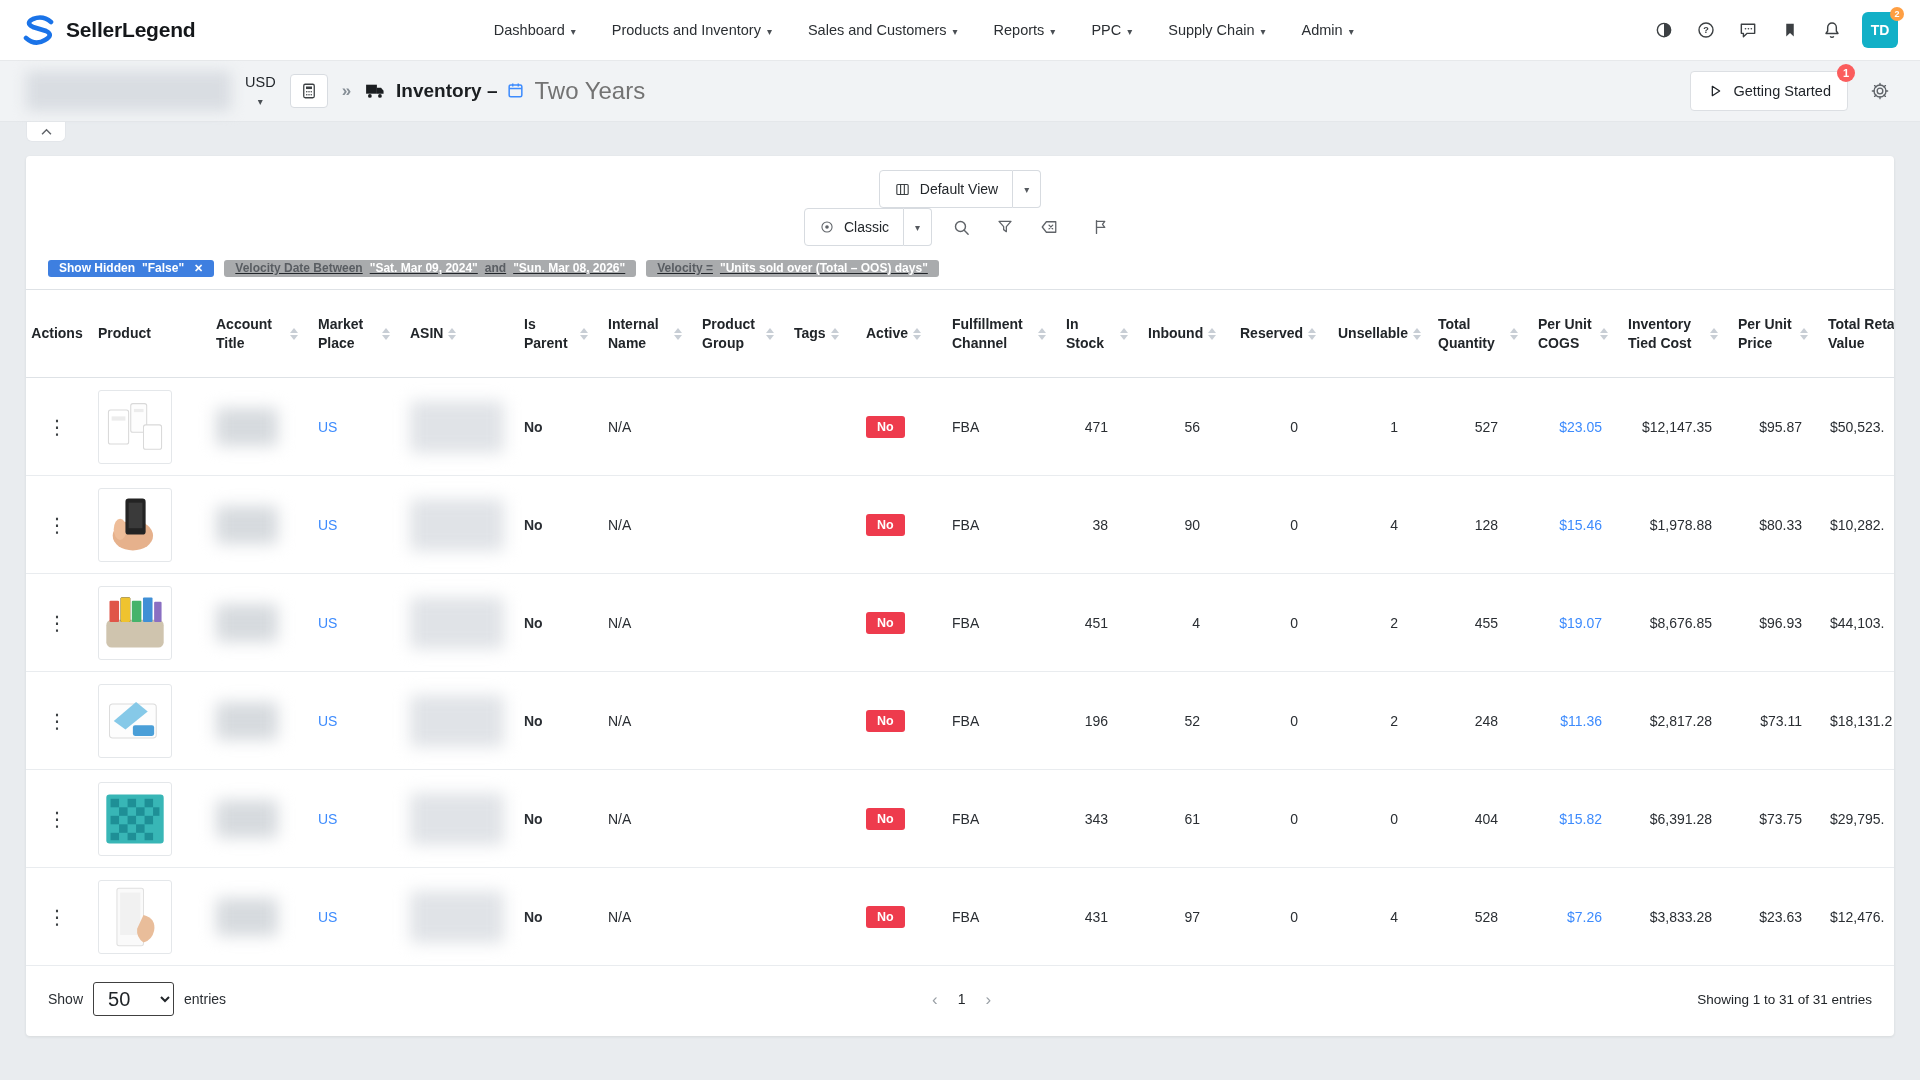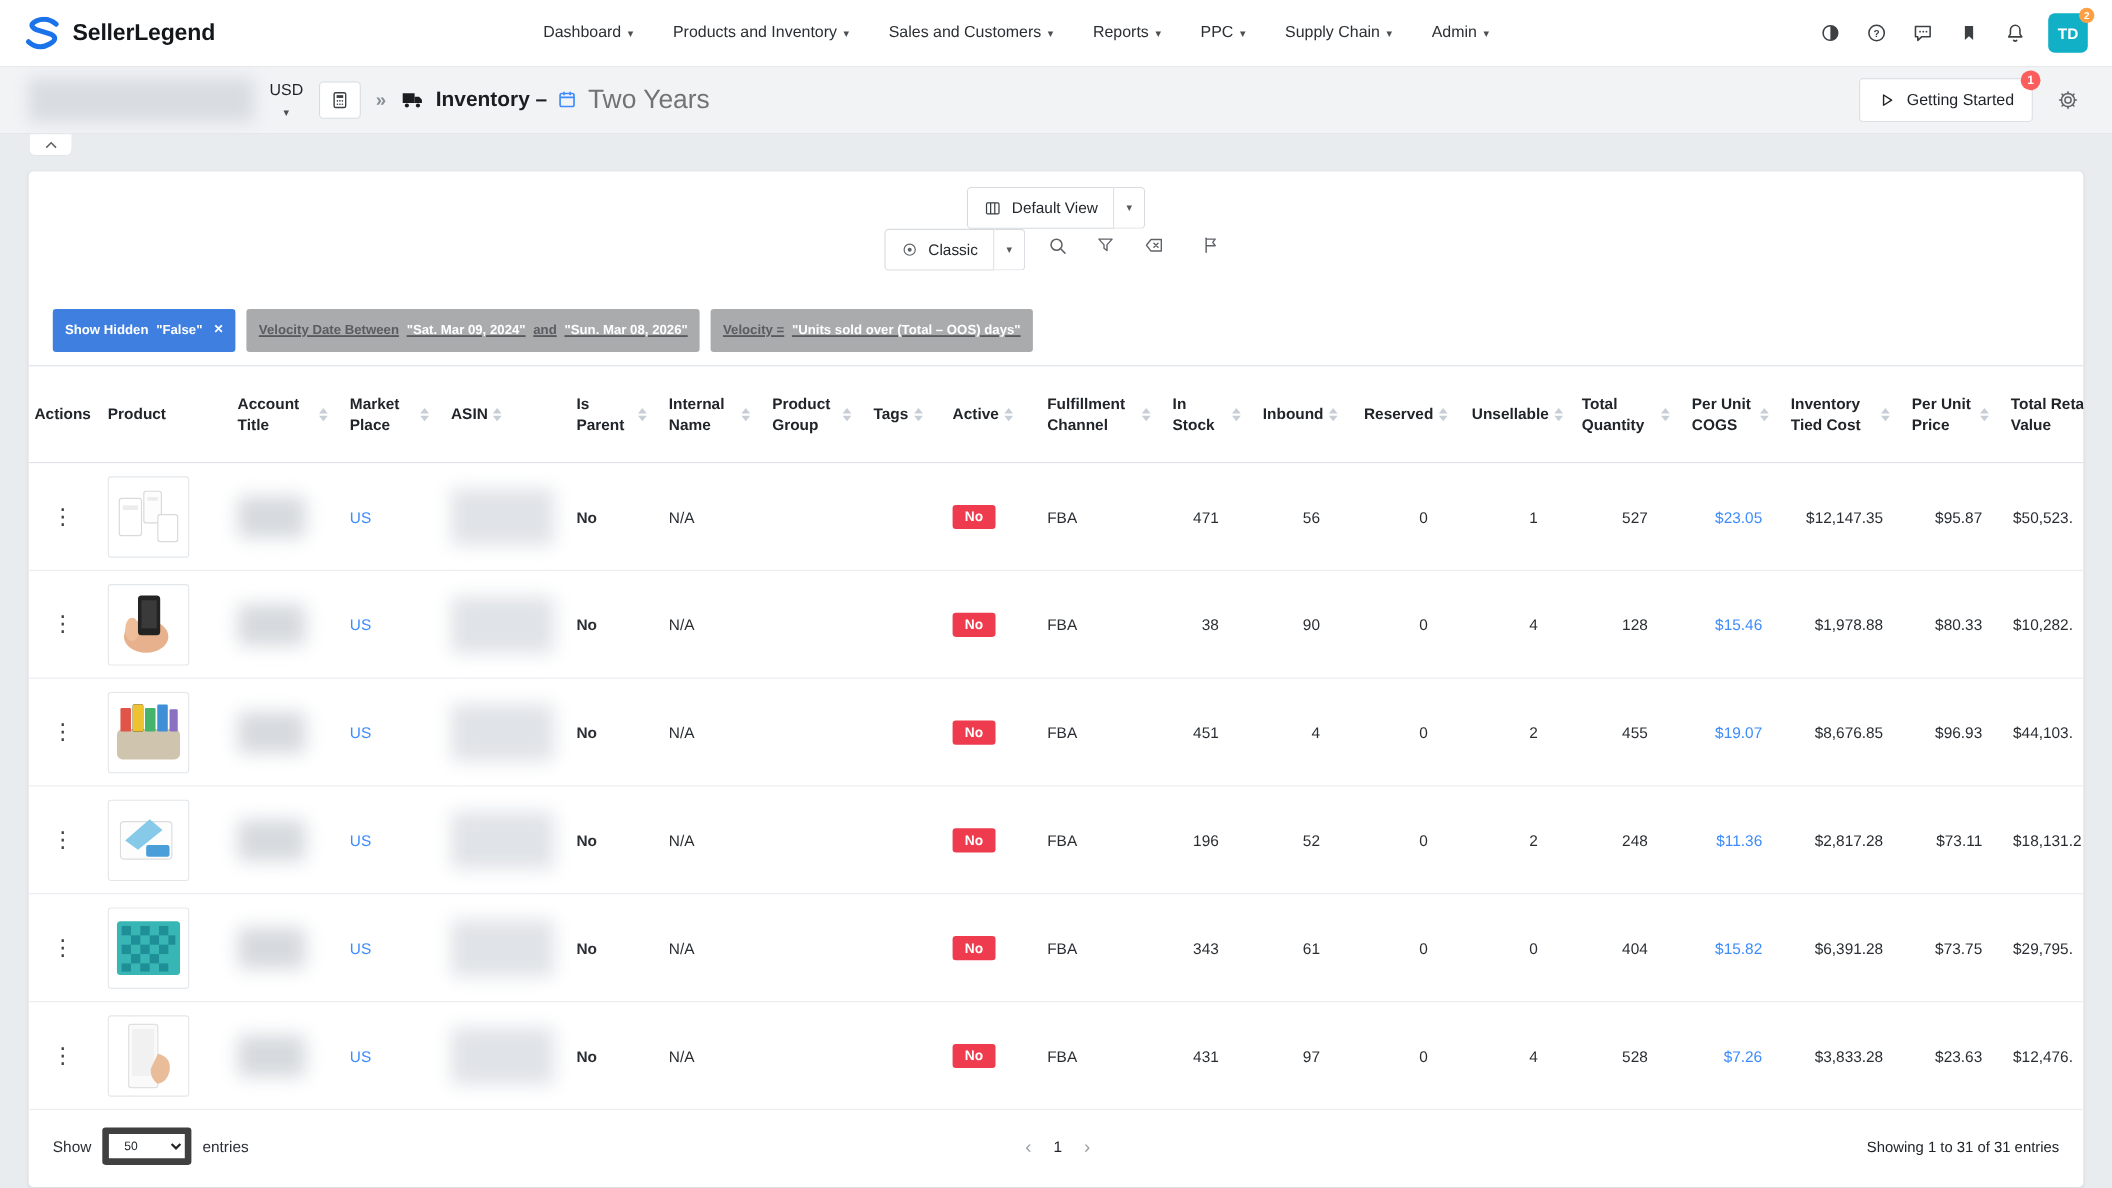--- a/index.html
+++ b/index.html
@@ -39,27 +39,27 @@
   .collapse-tab{position:absolute;left:26px;top:122px;width:40px;height:20px;background:#fff;border:1px solid #e3e6ea;border-top:none;border-radius:0 0 6px 6px;display:flex;align-items:center;justify-content:center;cursor:pointer;z-index:2;}
 
   
   .content{padding:34px 26px 0;}
   .card{background:#fff;border-radius:4px;box-shadow:0 1px 3px rgba(25,28,33,.09);}
   .card-toolbar{display:flex;justify-content:space-between;align-items:center;padding:14px 22px;flex-direction:column;}
   .btn-group{display:inline-flex;}
   .btn{display:inline-flex;align-items:center;gap:9px;background:#fff;border:1px solid #d7dbe0;padding:0 14px;height:38px;font-size:14px;color:#23272b;cursor:pointer;}
   .btn-group .btn:first-child{border-radius:4px 0 0 4px;}
   .btn-caret{border:1px solid #d7dbe0;border-left:none;border-radius:0 4px 4px 0;padding:0 11px;font-size:10px;color:#55595e;background:#fff;cursor:pointer;}
-  .toolbar-right{display:flex;gap:14px;}
+  .toolbar-right{display:flex;align-items:center;gap:14px;}
   .tool-icon{background:none;border:none;width:30px;height:30px;display:flex;align-items:center;justify-content:center;cursor:pointer;}
   .tool-icon.spaced{margin-left:8px;}
 
   
   .chips{display:flex;flex-wrap:wrap;gap:10px;padding:0 22px;margin-bottom:12px;}
-  .chip{display:inline-flex;align-items:center;gap:7px;border-radius:3px;padding:12px 11px;font-size:12px;font-weight:700;line-height:1.25;margin-top:21px;}
+  .chip{display:inline-flex;align-items:center;gap:7px;border-radius:3px;padding:1px 11px;font-size:12px;font-weight:700;line-height:1.25;}
   .chip-blue{background:#3e7fe0;color:#fff;}
   .chip-x{margin-left:3px;cursor:pointer;font-size:11px;color:#fff;}
   .chip-gray{background:#a9abad;text-decoration:underline;}
   .chip-glabel{color:#595d62;}
   .chip-value{color:#fff;}
   .chip-wide{max-width:1250px;}
 
   
   .table-wrap{overflow:hidden;border-top:1px solid #dee2e6;}
   .thead{display:flex;border-bottom:1px solid #dee2e6;min-height:88px;align-items:center;}
@@ -100,21 +100,21 @@
   .c-unsellable{width:100px;}
   .c-total_quantity{width:100px;}
   .c-per_unit_cogs{width:90px;}
   .c-inventory_tied_cost{width:110px;}
   .c-per_unit_price{width:90px;}
   .c-total_retail_value{width:120px;}
 
   
   .card-footer{display:flex;align-items:center;padding:16px 22px 20px;}
   .show-entries{display:flex;align-items:center;gap:10px;font-size:14px;color:#2a2e33;}
-  .show-entries select{height:34px;border:6px solid #404040;border-radius:3px;padding:0 26px 0 10px;font-size:11px;background:#fff;color:#212529;}
+  .show-entries select{height:34px;border:1px solid #404040;border-radius:3px;padding:0 26px 0 10px;font-size:20px;background:#fff;color:#212529;}
   .pager{flex:1;display:flex;justify-content:center;align-items:center;gap:20px;}
   .pg{background:none;border:none;font-size:17px;color:#9aa0a6;cursor:pointer;line-height:1;}
   .pg.num{color:#212529;font-size:14px;}
   .summary{font-size:13.5px;color:#212529;white-space:nowrap;}
 </style>
 </head>
 <body>
 
 <header class="navbar">
   <div class="logo">

